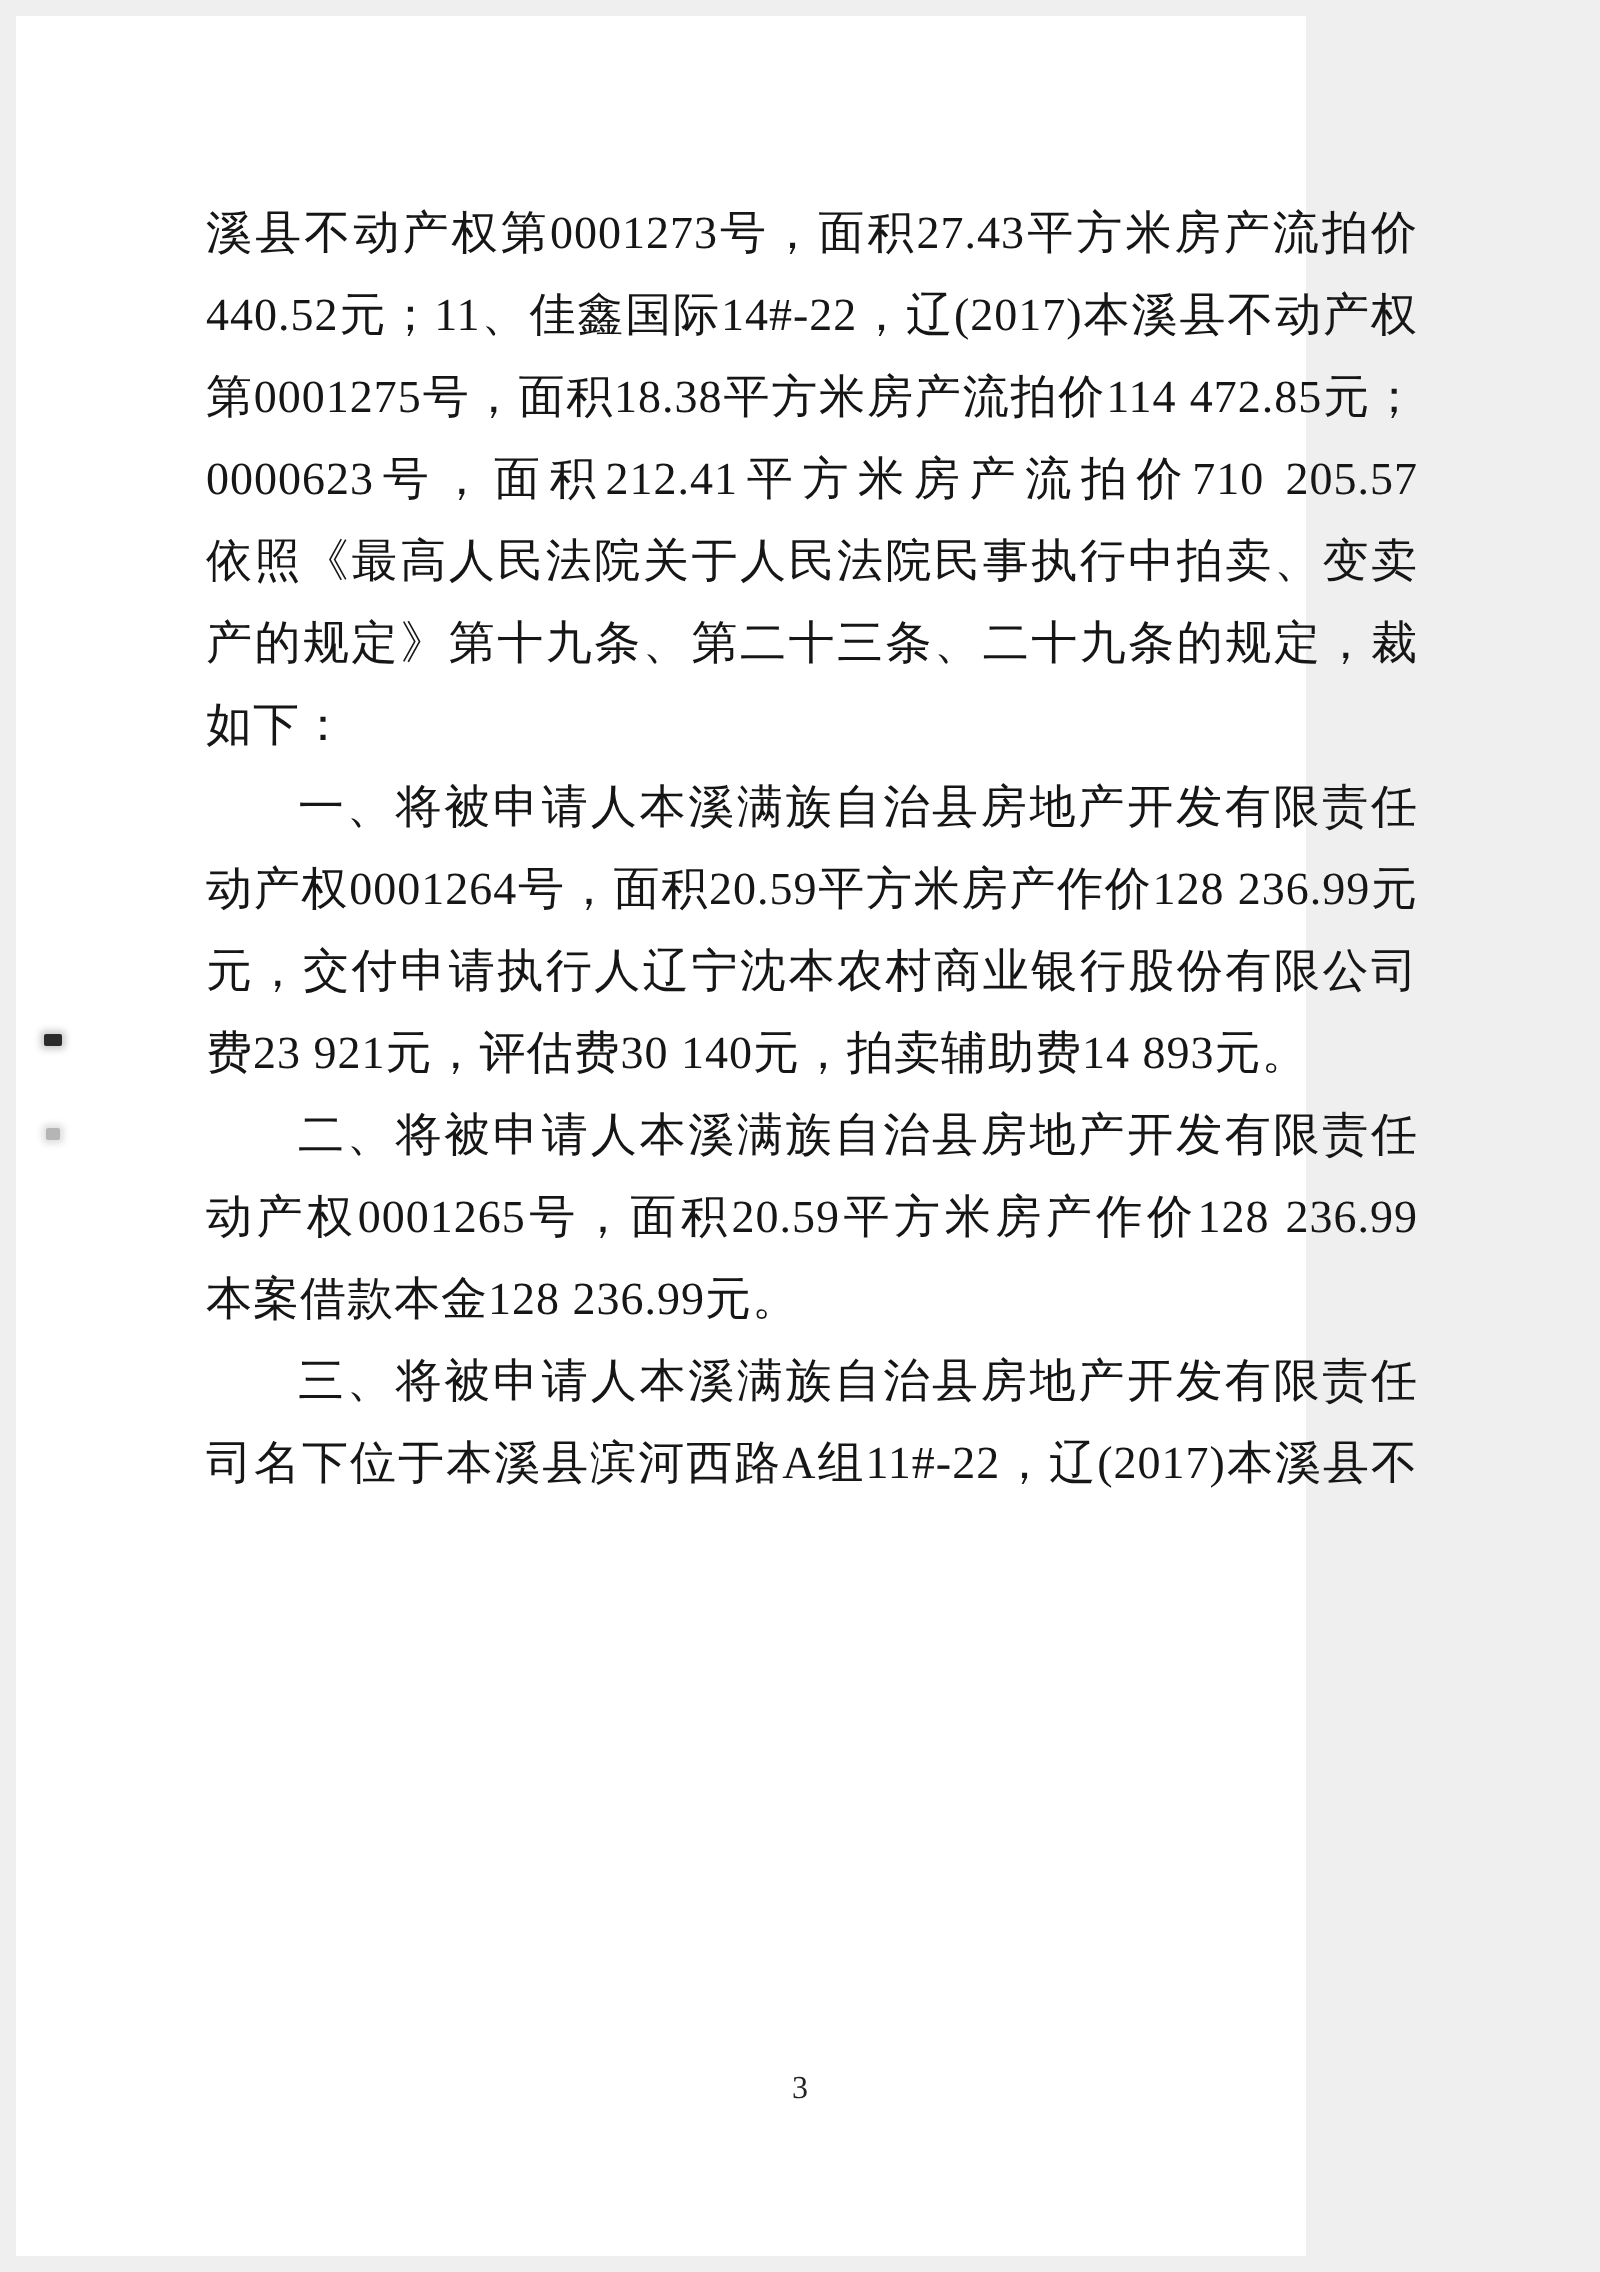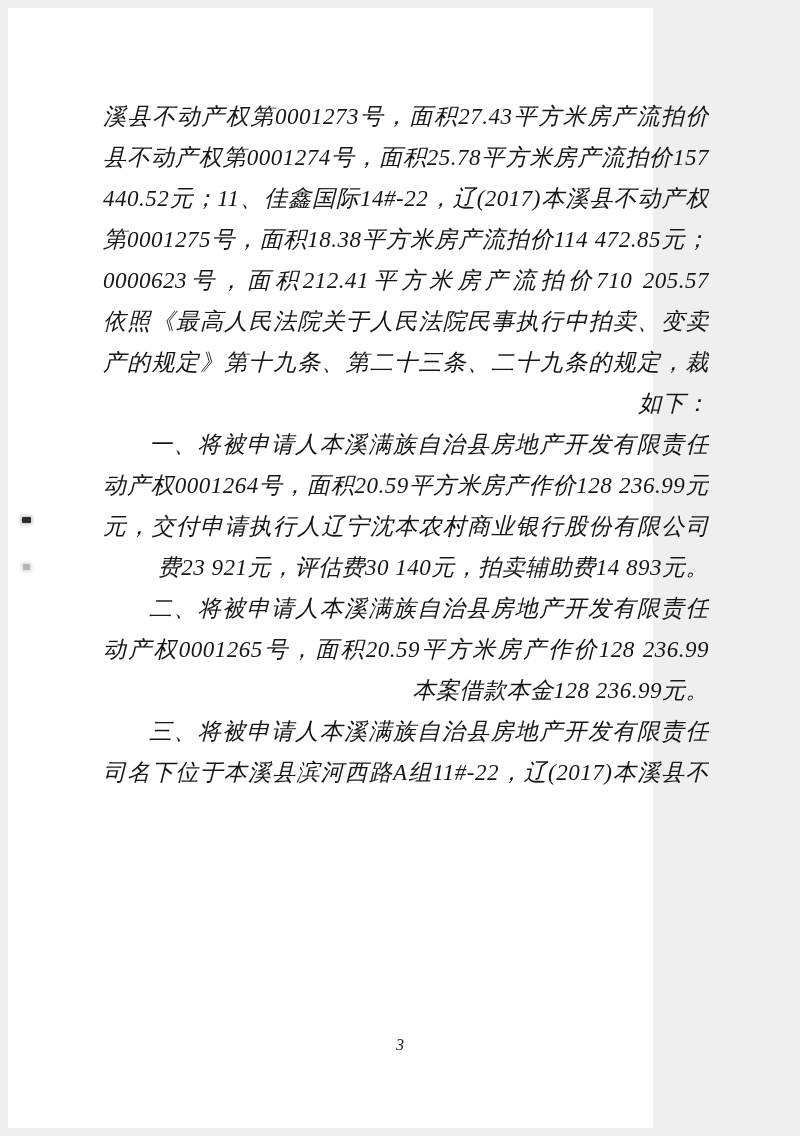--- a/index.html
+++ b/index.html
@@ -11,36 +11,35 @@
     font-family: "Liberation Serif", "DejaVu Serif", serif;
     overflow: hidden;
   }
   .page {
     position: absolute;
     left: 8px;
     top: 8px;
     width: 645px;
     height: 1120px;
     background: #ffffff;
-    font-style: italic;
   }
   .doc-text {
     position: absolute;
     left: 95px;
     top: 88px;
     width: 606px;
     color: #161616;
     font-size: 23px;
     line-height: 41px;
   }
   .line {
     height: 41px;
     white-space: nowrap;
     overflow: hidden;
-    text-align: right;
+    text-align: left;
     letter-spacing: 0.5px;
   }
   .line.fill {
     white-space: normal;
     text-align: justify;
     text-align-last: justify;
     text-justify: inter-character;
   }
   .line.indent {
     text-indent: 2em;
@@ -77,21 +76,20 @@
   }
 </style>
 </head>
 <body>
 
 <div class="page">
   <div class="artifact a1"></div>
   <div class="artifact a2"></div>
   <div class="doc-text" id="doc-lines">
       <div class="line fill">溪县不动产权第0001273号，面积27.43平方米房产流拍价</div>
-      <div class="line fill">县不动产权第0001274号，面积25.78平方米房产流拍价157</div>
       <div class="line fill">440.52元；11、佳鑫国际14#-22，辽(2017)本溪县不动产权</div>
       <div class="line fill">第0001275号，面积18.38平方米房产流拍价114 472.85元；</div>
       <div class="line fill">0000623号，面积212.41平方米房产流拍价710 205.57元）。</div>
       <div class="line fill">依照《最高人民法院关于人民法院民事执行中拍卖、变卖财</div>
       <div class="line fill">产的规定》第十九条、第二十三条、二十九条的规定，裁定</div>
       <div class="line">如下：</div>
       <div class="line fill indent">一、将被申请人本溪满族自治县房地产开发有限责任公</div>
       <div class="line fill">动产权0001264号，面积20.59平方米房产作价128 236.99元</div>
       <div class="line fill">元，交付申请执行人辽宁沈本农村商业银行股份有限公司抵</div>
       <div class="line">费23 921元，评估费30 140元，拍卖辅助费14 893元。</div>

